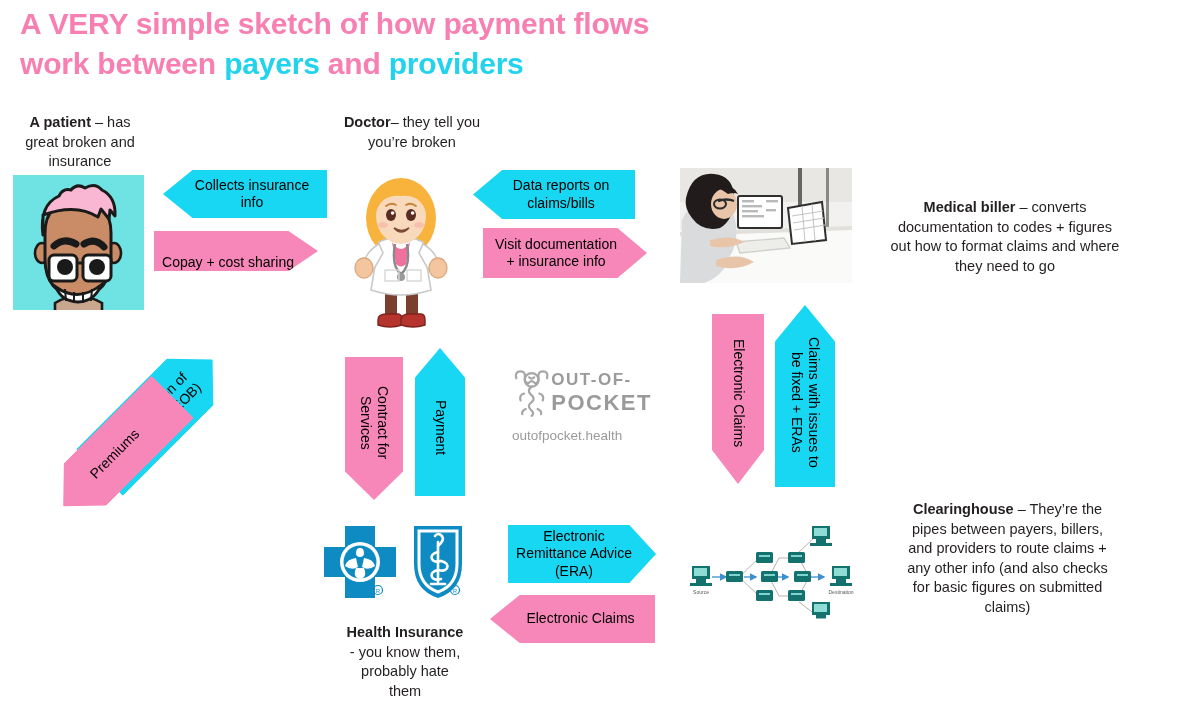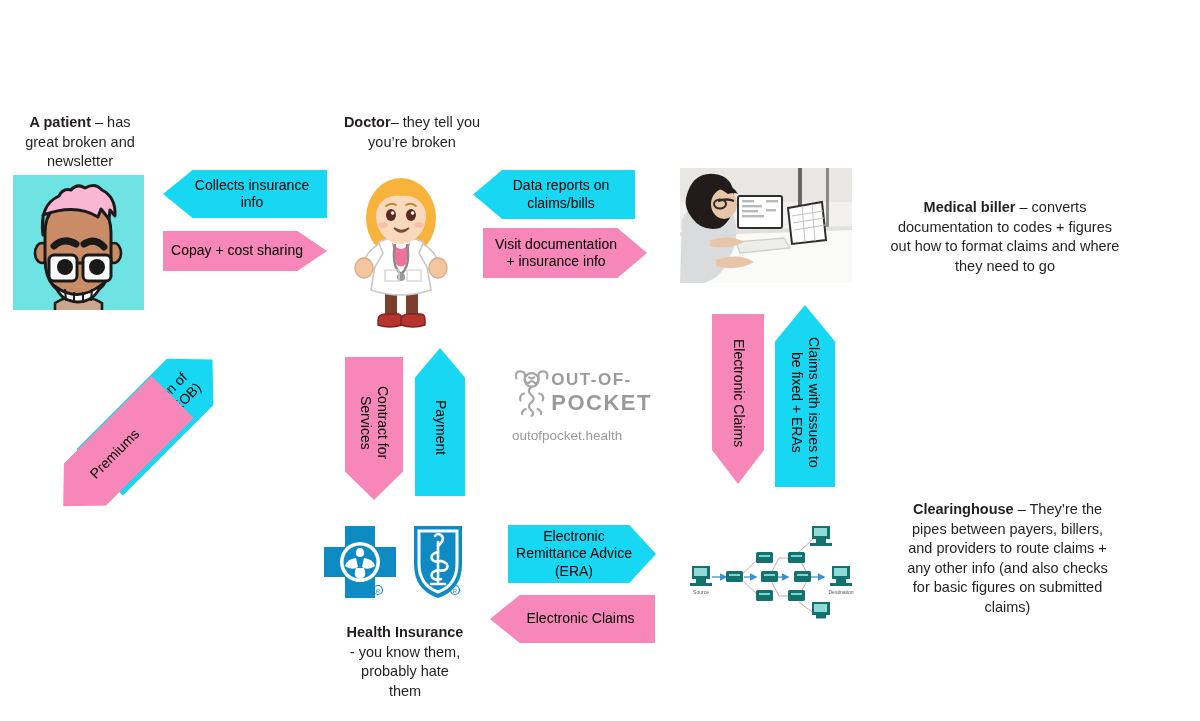--- a/index.html
+++ b/index.html
@@ -50,26 +50,32 @@
 
   
   #watermark{left:512px;top:362px;width:140px;}
   #wm-text{font-size:17px;letter-spacing:1.5px;color:#9a9a9a;font-weight:bold;}
   #wm-url{font-size:13.5px;color:#9a9a9a;margin-top:4px;}
 </style>
 </head>
 <body>
 
 <div class="abs" id="title">
+  <div>
+    <span>A VERY simple sketch of how payment flows</span>
+  </div>
+  <div>
+    <span>work between </span><span class="cy">payers</span><span> and </span><span class="cy">providers</span>
+  </div>
 </div>
 
 <div class="abs caption" style="left:0px;top:113px;width:160px;">
   <b>A patient</b><span> – has</span><br>
   <span>great broken and</span><br>
-  <span>newsletter</span>
+  <span>insurance</span>
 </div>
 
 <div class="abs" id="patient-avatar">
   <svg width="131" height="135" viewBox="0 0 131 135">
     <rect width="131" height="135" fill="#6FE3E3"></rect>
 
     <path d="M42 128 q23 -14 47 0 l0 10 -47 0 z" fill="#C9A78E" stroke="#1a1a1a" stroke-width="2.6"></path>
 
     <ellipse cx="29" cy="78" rx="7" ry="10" fill="#C98C66" stroke="#1a1a1a" stroke-width="2.6"></ellipse>
     <ellipse cx="101" cy="78" rx="7" ry="10" fill="#C98C66" stroke="#1a1a1a" stroke-width="2.6"></ellipse>
@@ -199,21 +205,21 @@
   <span>they need to go</span>
 </div>
 
 <div class="arrow cyan ar-left" style="left:163px;top:170px;width:164px;height:48px;">
   <div style="padding-left:14px;">
     <span>Collects insurance</span><br>
     <span>info</span>
   </div>
 </div>
 
-<div class="arrow pink ar-right" style="left:163px;top:231px;width:164px;height:40px;">
+<div class="arrow pink ar-right" style="left:154px;top:231px;width:164px;height:40px;align-items:flex-end;">
   <div style="padding-right:16px;">
     <span>Copay + cost sharing</span>
   </div>
 </div>
 
 <div class="arrow cyan ar-left" style="left:473px;top:170px;width:162px;height:49px;">
   <div style="padding-left:14px;">
     <span>Data reports on</span><br>
     <span>claims/bills</span>
   </div>

